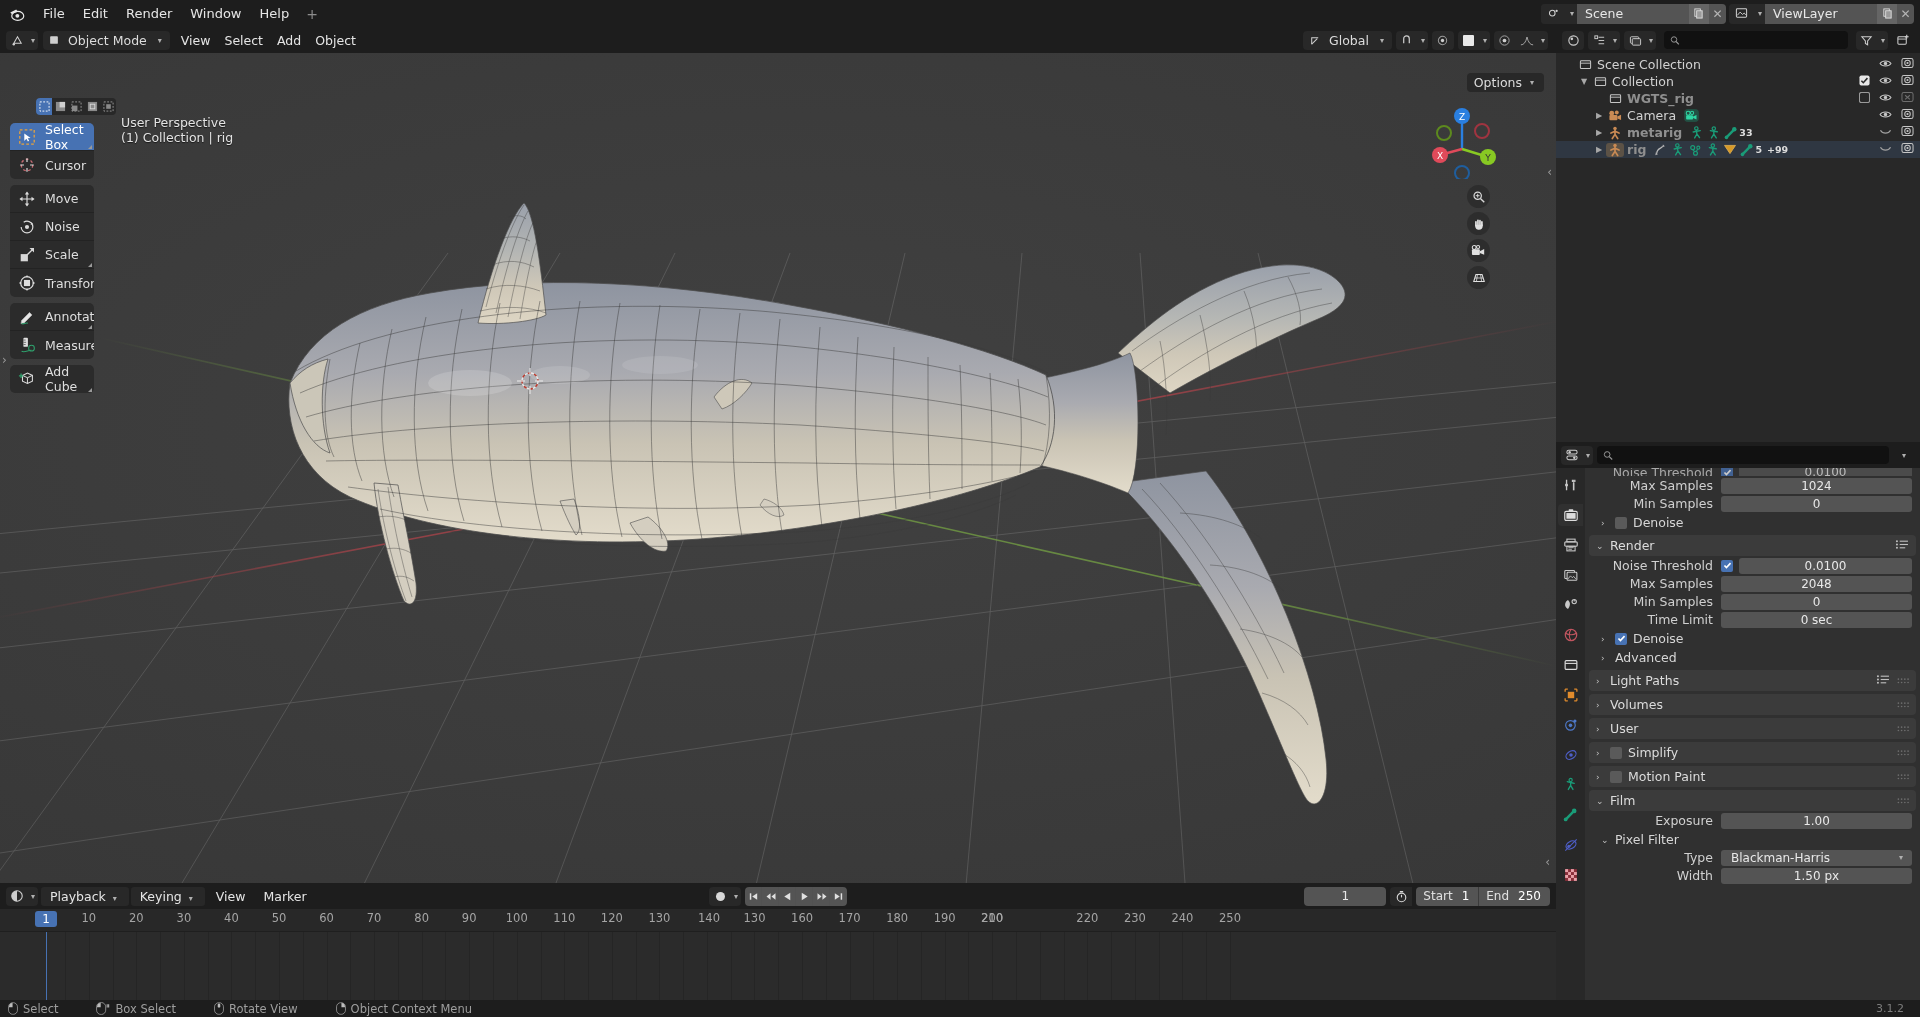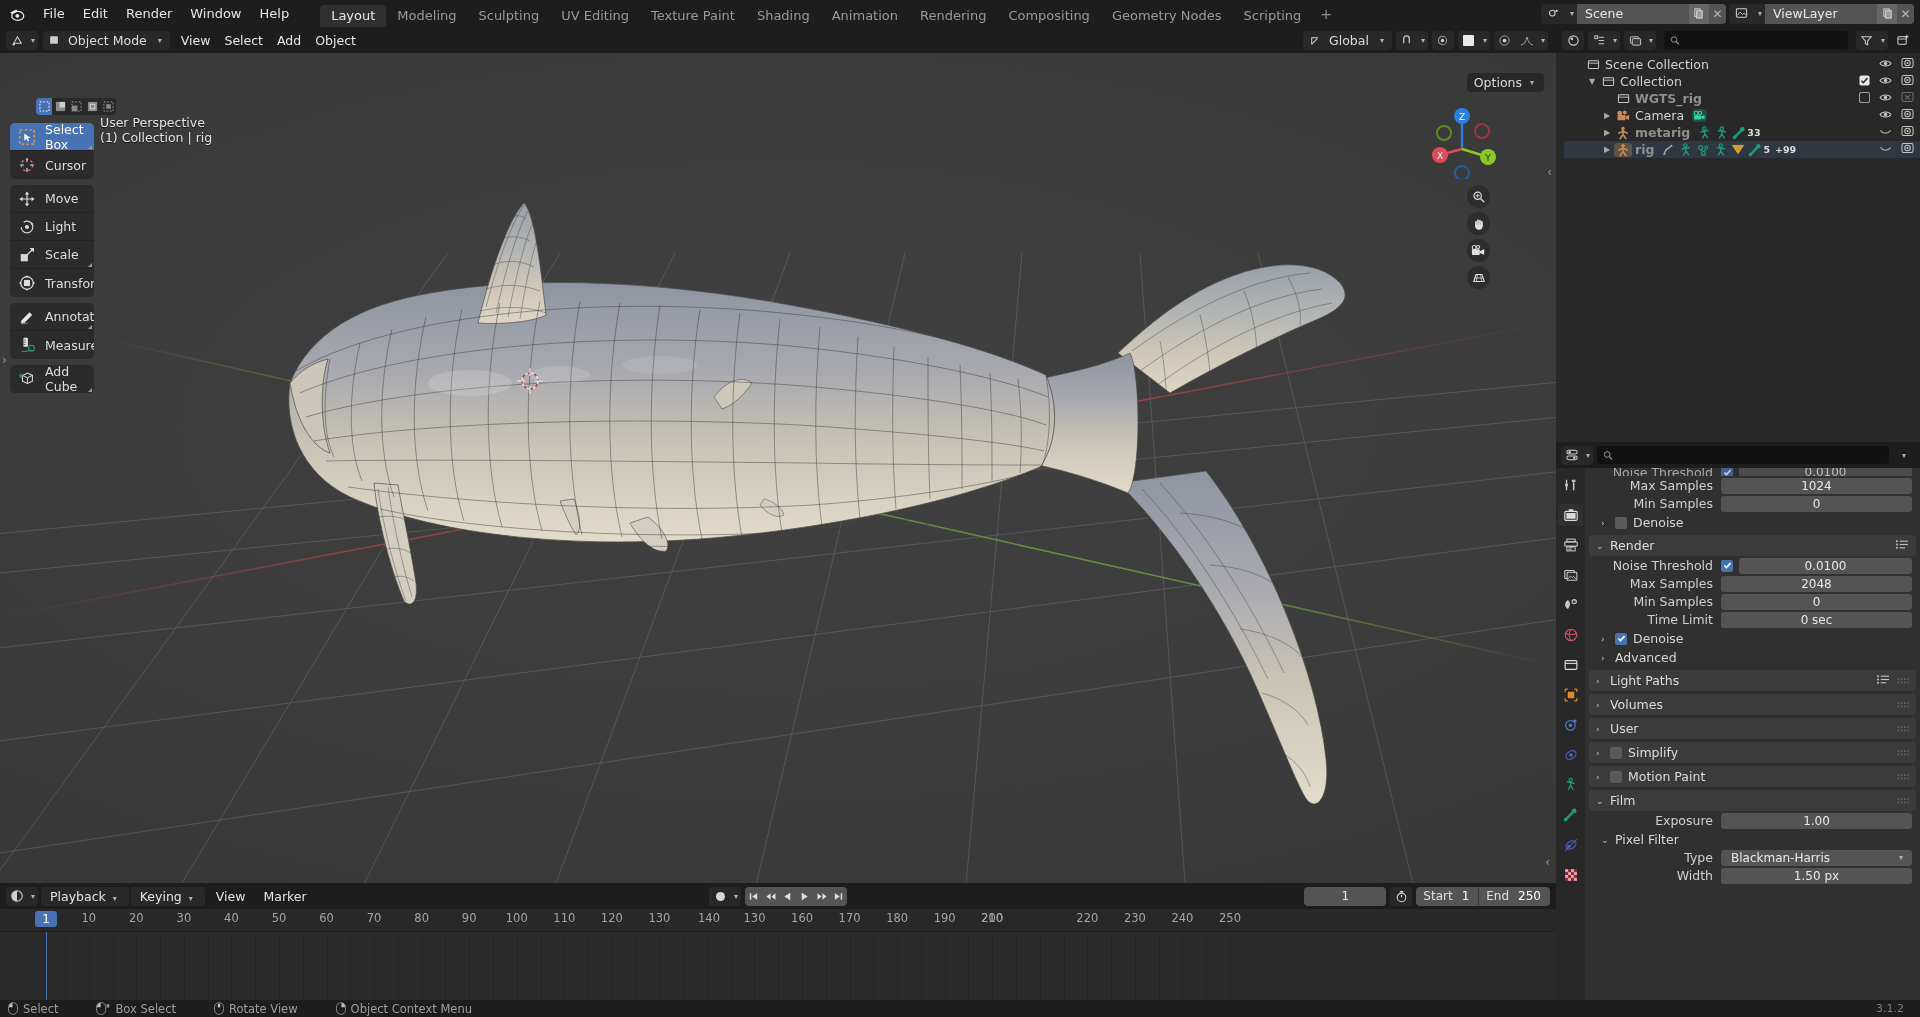--- a/index.html
+++ b/index.html
@@ -65,21 +65,21 @@
   .hdr-right { margin-left: auto; display:flex; align-items:center; gap: 4px; padding-right: 8px; }
 
   
   .vp-canvas {
     position: absolute; left: 0; top: 26px; width: 1556px; height: 830px;
     background: radial-gradient(ellipse 120% 100% at 50% 45%, #414141 0%, #393939 60%, #343434 100%);
     overflow: hidden;
   }
 
   .vp-overlay-text {
-    position: absolute; left: 100px; top: 62px; font-size: 12.5px; color: #e3e3e3;
+    position: absolute; left: 121px; top: 62px; font-size: 12.5px; color: #e3e3e3;
     line-height: 15px; text-shadow: 0 1px 1px rgba(0,0,0,0.6);
   }
 
   
   .opt-btn {
     position:absolute; right: 12px; top: 20px; height: 19px; display:flex; align-items:center;
     gap:5px; padding: 0 7px; background: #282828; border-radius: 4px; font-size: 12.5px; color:#dcdcdc;
   }
 
   
@@ -122,21 +122,21 @@
     height: 26px; background:#1d1d1d; display:flex; align-items:center; gap:4px; padding: 0 6px;
   }
   .out-search {
     flex: 1; height: 18px; background:#111; border-radius: 4px; display:flex; align-items:center;
     gap:5px; padding: 0 6px; margin: 0 4px;
   }
   .out-search input {
     background: transparent; border: 0; outline: 0; color:#cfcfcf; font-size:12px; width:100%;
     font-family: inherit;
   }
-  .out-body { padding-top: 3px; margin-left: 8px; }
+  .out-body { padding-top: 3px; }
   .out-row {
     height: 17px; display: flex; align-items: center; font-size: 12.5px; color: #d2d2d2;
     padding-right: 6px; position: relative;
   }
   .out-row.dim { color:#8f8f8f;font-weight:bold; }
   .out-disclosure { width: 14px; display:flex; align-items:center; justify-content:center; color:#a8a8a8; font-size:8px; }
   .out-ico { width:18px; display:flex; align-items:center; justify-content:center; }
   .out-label { padding-left: 3px; white-space:nowrap; }
   .out-extras { display:flex; align-items:center; gap:3px; margin-left: 8px; }
   .out-right { margin-left:auto; display:flex; align-items:center; gap:9px; }
@@ -220,33 +220,20 @@
           <circle cx="12.5" cy="14.5" r="2.6" fill="#e8e8e8"></circle>
           <path d="M3 10 L11 6 L13 9 L5 12 Z" fill="#e8e8e8"></path>
         </svg>
     </div>
     <div id="topmenus" style="display:flex;align-items:center">
         <div class="menu-item">File</div>
         <div class="menu-item">Edit</div>
         <div class="menu-item">Render</div>
         <div class="menu-item">Window</div>
         <div class="menu-item">Help</div>
-      </div>
-    <div class="ws-tabs" id="wstabs">
-        <div class="ws-tab active">Layout</div>
-        <div class="ws-tab">Modeling</div>
-        <div class="ws-tab">Sculpting</div>
-        <div class="ws-tab">UV Editing</div>
-        <div class="ws-tab">Texture Paint</div>
-        <div class="ws-tab">Shading</div>
-        <div class="ws-tab">Animation</div>
-        <div class="ws-tab">Rendering</div>
-        <div class="ws-tab">Compositing</div>
-        <div class="ws-tab">Geometry Nodes</div>
-        <div class="ws-tab">Scripting</div>
       </div>
     <div class="ws-plus">+</div>
 
     <div class="topbar-right">
       <div class="id-block">
         <div class="id-icon">
           <svg width="14" height="14" viewBox="0 0 16 16">
               <circle cx="6" cy="7" r="3.2" fill="none" stroke="#cfcfcf" stroke-width="1.2"></circle>
               <circle cx="11" cy="4.5" r="1.3" fill="#cfcfcf"></circle>
             </svg>
@@ -600,21 +587,21 @@
               <span>Move</span>
             </div>
             <div class="tool-btn">
               <span class="tool-ico">
                 <svg width="18" height="18" viewBox="0 0 20 20">
                   <circle cx="10" cy="10" r="6.5" fill="none" stroke="#dcdcdc" stroke-width="1.3" stroke-dasharray="20 6"></circle>
                   <circle cx="10" cy="10" r="2.3" fill="#dcdcdc"></circle>
                   <path d="M15 4.5 L17 7 L14 7.6 Z" fill="#dcdcdc"></path>
                 </svg>
               </span>
-              <span>Light</span>
+              <span>Noise</span>
             </div>
             <div class="tool-btn">
               <span class="tool-ico">
                 <svg width="18" height="18" viewBox="0 0 20 20">
                   <rect x="3" y="9" width="8" height="8" fill="#d8d8d8"></rect>
                   <path d="M10 10 L17 3" stroke="#d8d8d8" stroke-width="1.5"></path>
                   <path d="M17.8 2.2 L17.8 7.2 L12.8 2.2 Z" fill="#d8d8d8"></path>
                 </svg>
               </span>
               <span>Scale</span>

